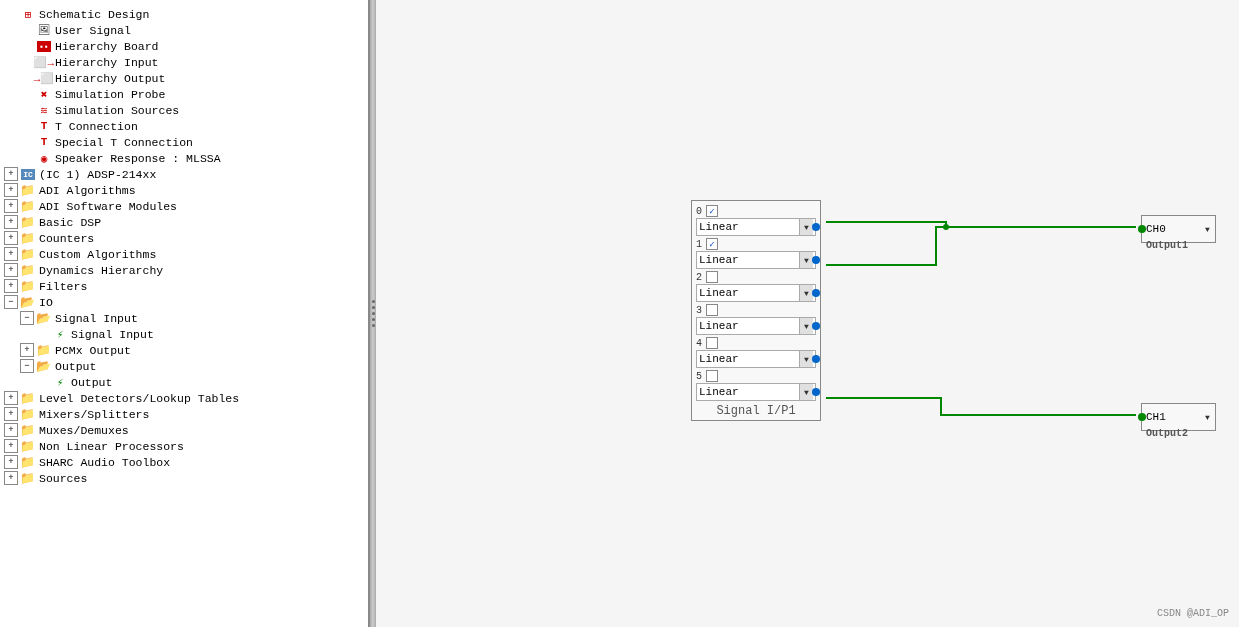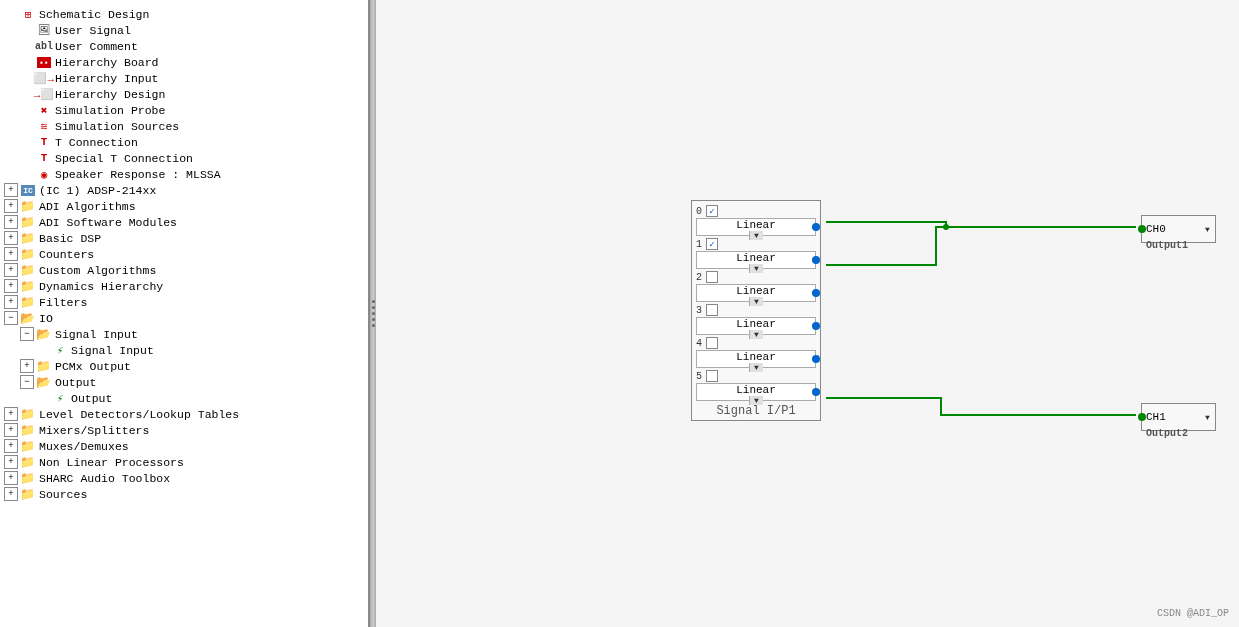--- a/index.html
+++ b/index.html
@@ -143,21 +143,20 @@
     .signal-select {
       display: flex;
       align-items: center;
       border: 1px solid #aaa;
       background: #fff;
       width: 100%;
       height: 18px;
       padding: 0 2px;
       font-size: 11px;
       position: relative;
-      flex-direction: column;
     }
     .signal-select-text {
       flex: 1;
       font-size: 11px;
       font-family: 'Courier New', monospace;
     }
     .signal-select-arrow {
       width: 14px;
       height: 100%;
       background: #e0e0e0;
@@ -261,47 +260,39 @@
       <span class="tree-indent"></span>
       <span class="tree-icon">
         <span style="font-size:10px;">🖼</span>
       </span>
       <span class="tree-label">User Signal</span>
     </div>
     <div class="tree-item">
       <span class="tree-indent"></span>
       <span class="tree-indent"></span>
       <span class="tree-icon">
-        <span style="font-size:10px;color:#444;font-weight:bold;">abl</span>
-      </span>
-      <span class="tree-label">User Comment</span>
-    </div>
-    <div class="tree-item">
-      <span class="tree-indent"></span>
-      <span class="tree-indent"></span>
-      <span class="tree-icon">
         <span style="background:#c00;color:#fff;font-size:8px;padding:1px 2px;font-weight:bold;">▪▪</span>
       </span>
       <span class="tree-label">Hierarchy Board</span>
     </div>
     <div class="tree-item">
       <span class="tree-indent"></span>
       <span class="tree-indent"></span>
       <span class="tree-icon">
         <span style="color:#c00;font-weight:bold;font-size:11px;">⬜→</span>
       </span>
       <span class="tree-label">Hierarchy Input</span>
     </div>
     <div class="tree-item">
       <span class="tree-indent"></span>
       <span class="tree-indent"></span>
       <span class="tree-icon">
         <span style="color:#c00;font-weight:bold;font-size:11px;">→⬜</span>
       </span>
-      <span class="tree-label">Hierarchy Design</span>
+      <span class="tree-label">Hierarchy Output</span>
     </div>
     <div class="tree-item">
       <span class="tree-indent"></span>
       <span class="tree-indent"></span>
       <span class="tree-icon">
         <span style="color:#c00;font-size:11px;">✖</span>
       </span>
       <span class="tree-label">Simulation Probe</span>
     </div>
     <div class="tree-item">

